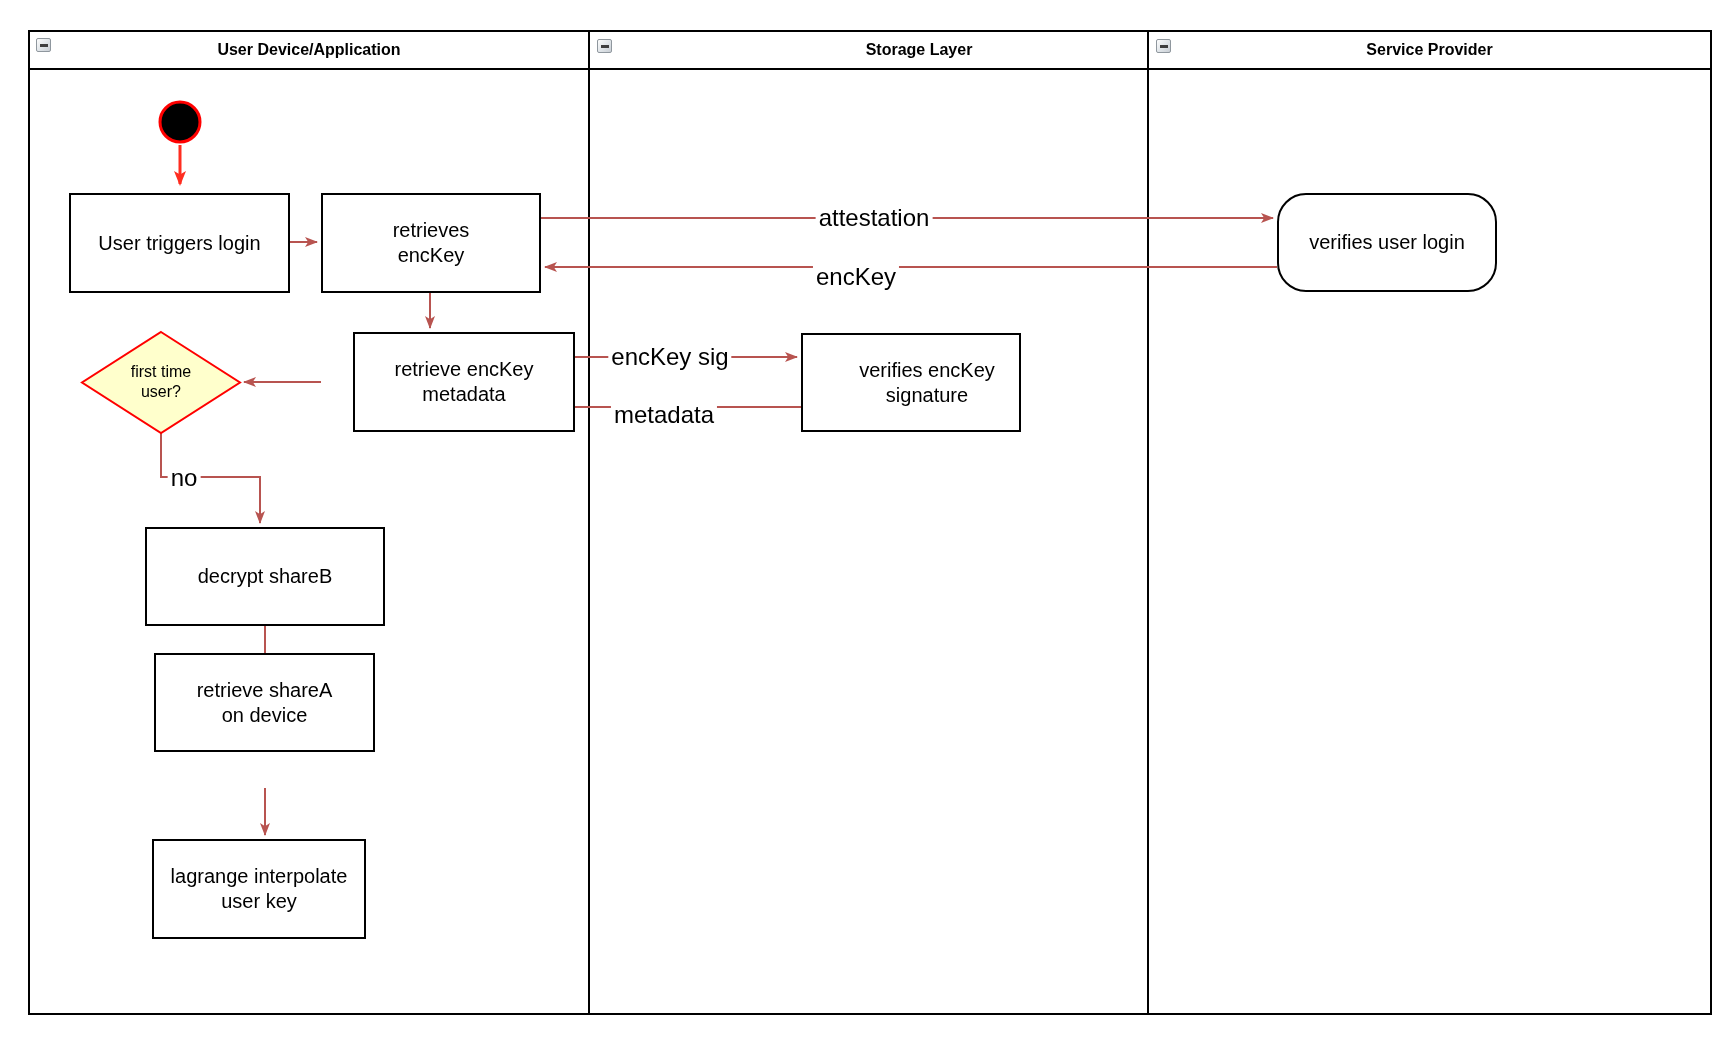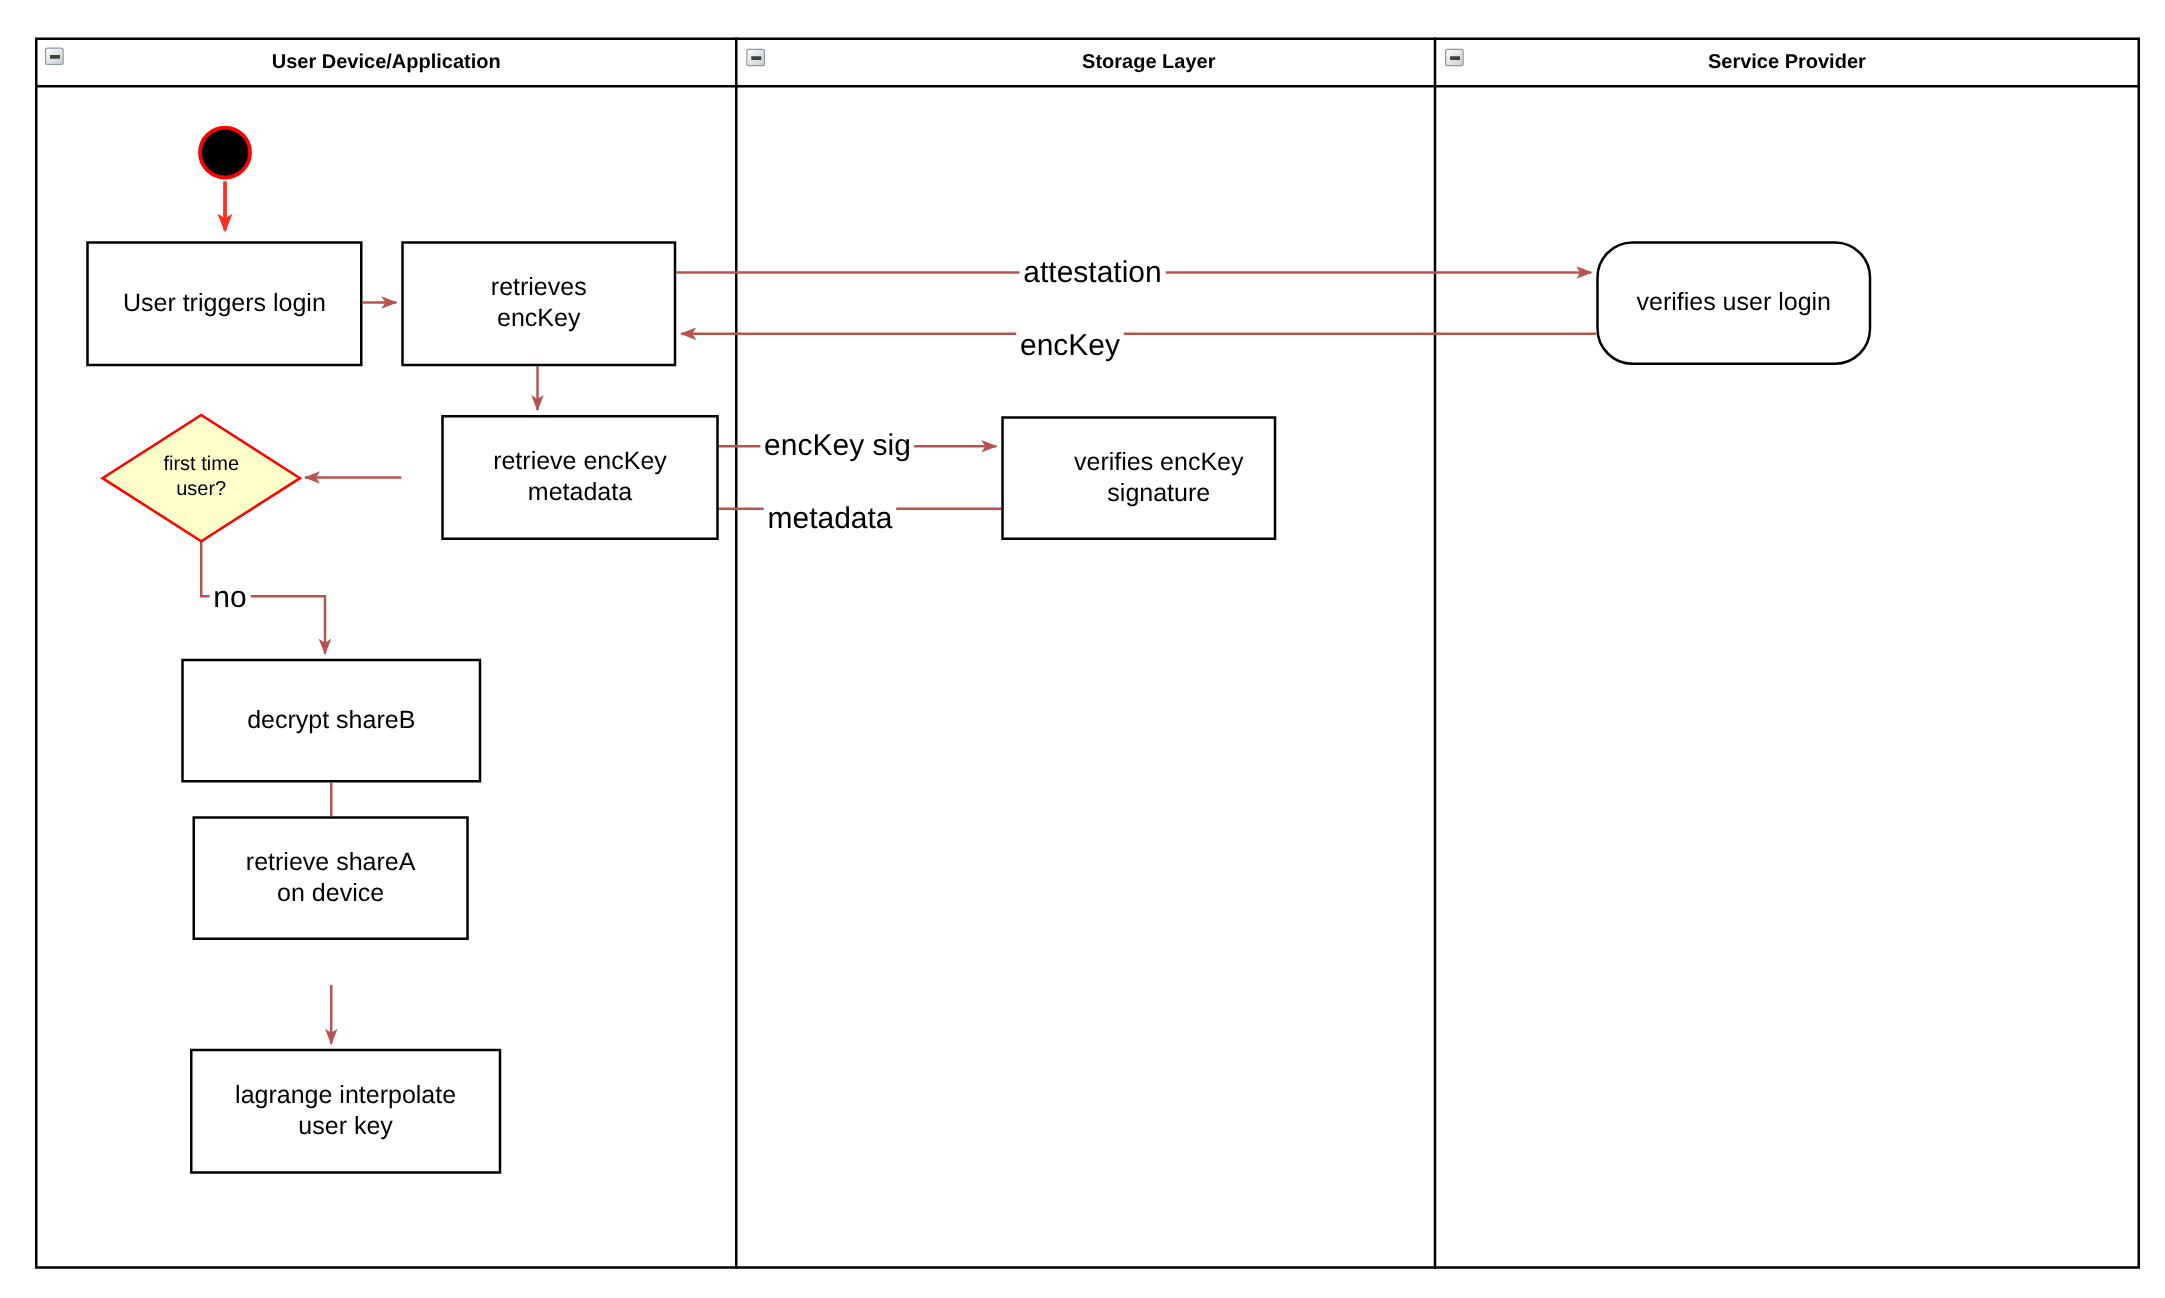--- a/index.html
+++ b/index.html
@@ -118,21 +118,21 @@
     <span>first time
 user?</span>
   </div>
   <div class="node" style="left:145px;top:527px;width:240px;height:99px;">
     <span>decrypt shareB</span>
   </div>
   <div class="node" style="left:154px;top:653px;width:221px;height:99px;">
     <span>retrieve shareA
 on device</span>
   </div>
-  <div class="node" style="left:152px;top:839px;width:249px;height:100px;">
+  <div class="node" style="left:152px;top:839px;width:214px;height:100px;">
     <span>lagrange interpolate
 user key</span>
   </div>
   <div class="node" style="left:801px;top:333px;width:220px;height:99px;padding-left:32px;">
     <span>verifies encKey
 signature</span>
   </div>
   <div class="node" style="left:1277px;top:193px;width:220px;height:99px;border-radius:29px;">
     <span>verifies user login</span>
   </div>

